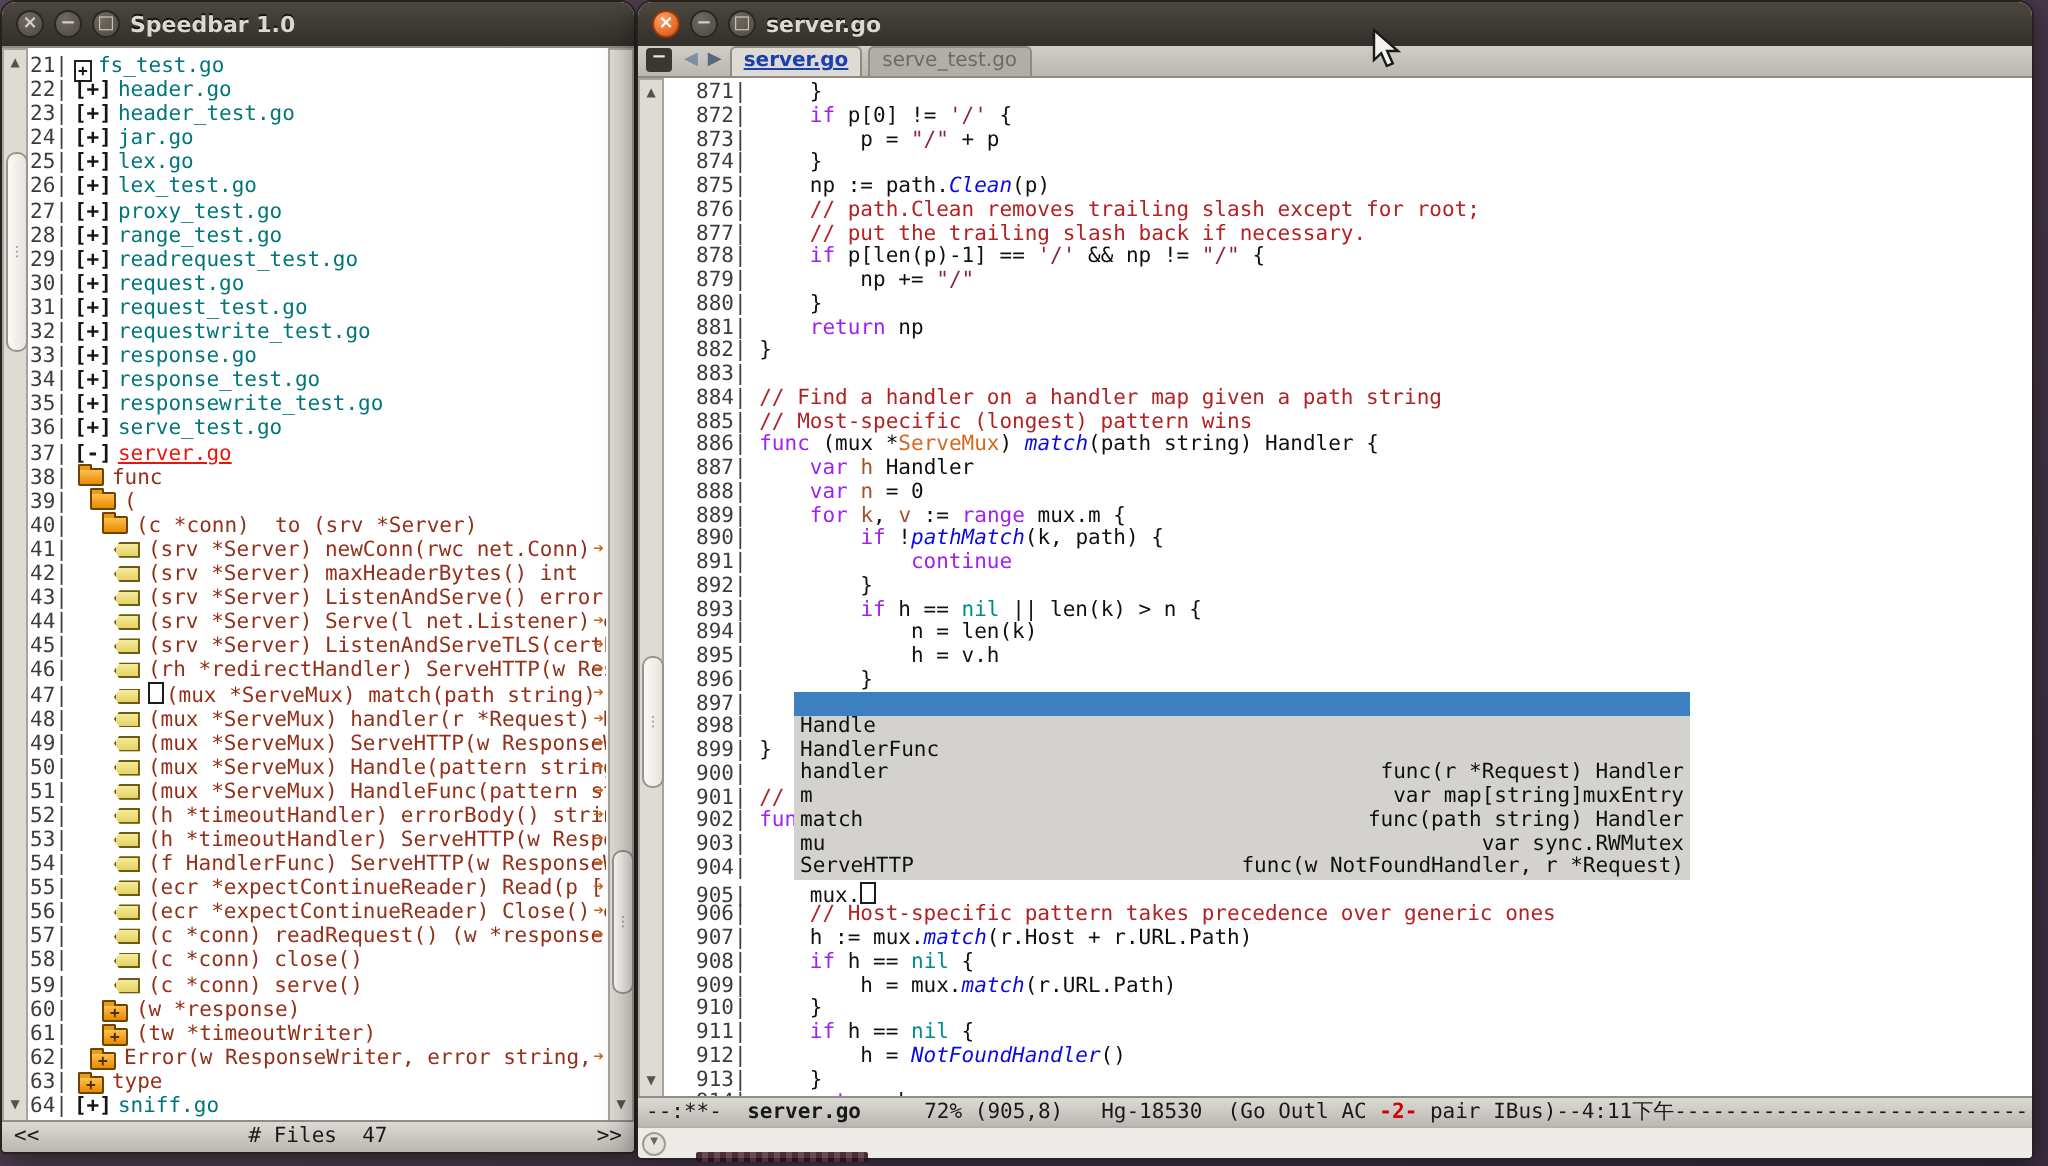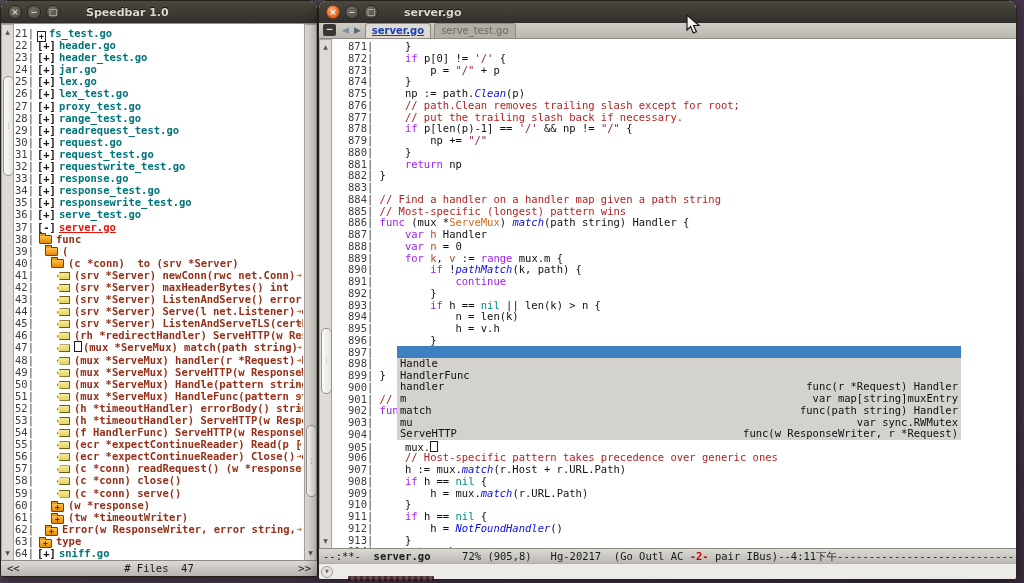--- a/index.html
+++ b/index.html
@@ -8,37 +8,37 @@
        font-family:"DejaVu Sans",sans-serif;}
   .window{position:absolute;border:1px solid #262220;border-radius:8px 8px 3px 3px;
           box-shadow:0 4px 16px rgba(0,0,0,.5);background:#cdc9c2;overflow:hidden;}
   .titlebar{height:22px;background:linear-gradient(#4c483f,#3c3933 60%,#33302b);
             border-bottom:1px solid #211e1a;display:flex;align-items:center;padding:0 7px;gap:5px;
             border-radius:7px 7px 0 0;}
   .wbtn{width:14px;height:14px;border-radius:50%;display:flex;align-items:center;justify-content:center;
         font:bold 9px/9px "DejaVu Sans",sans-serif;box-sizing:border-box;}
   .wbtn.gray{background:radial-gradient(circle at 35% 30%,#6e6a62,#4e4a43);border:1px solid #2b2824;color:#d6d2c9;}
   .wbtn.orange{background:radial-gradient(circle at 35% 30%,#f9a36c,#e2601c 75%);border:1px solid #93380c;color:#fff;}
-  .wtitle{margin-left:21px;font:bold 11px "DejaVu Sans",sans-serif;color:#dcd8cf;text-shadow:0 -1px 0 #14120f;}
+  .wtitle{margin-left:0;font:bold 11px "DejaVu Sans",sans-serif;color:#dcd8cf;text-shadow:0 -1px 0 #14120f;}
 
   
   .sbar{position:absolute;width:13px;background:#dedbd5;border:1px solid #a8a49d;box-sizing:border-box;}
   .sarrow{position:absolute;left:0;width:11px;height:10px;color:#57534c;font-size:6px;text-align:center;line-height:10px;}
   .sthumb{position:absolute;left:1px;width:9px;background:linear-gradient(90deg,#fbfaf8,#e7e4de);
           border:1px solid #99958d;border-radius:5px;}
   .sthumb::after{content:"⋮";position:absolute;left:0;right:0;top:50%;transform:translateY(-52%);
                  text-align:center;font-size:7px;color:#8d8981;line-height:6px;}
 
   
   #sb-body{position:absolute;top:22px;left:0;right:0;bottom:15px;background:#fff;border-top:1px solid #8f8b84;}
   #sb-list{position:absolute;top:1px;left:14px;right:14px;bottom:0;overflow:hidden;
            font:10.5px/12.1px "DejaVu Sans Mono",monospace;white-space:pre;padding-top:2px;}
   .sb-row{height:12.1px;position:relative;}
   .gut{color:#3c3c3c;margin-right:3px;}
-  .sb-t{font-weight:bold;}
+  .sb-t{font-weight:normal;}
   .file{color:#00767a;} .fn{color:#94301a;}
   .selfile{color:#e8150d;text-decoration:underline;}
   .ic-plusbox,.ic-minusbox{color:#161616;font-weight:bold;margin-right:3px;}
   .ic-tag{display:inline-block;width:13px;height:8px;margin-right:4px;vertical-align:-1px;
           background:linear-gradient(#f7eea2,#e2cf5c);box-shadow:inset 0 0 0 1px #6d5a14;
           clip-path:polygon(0 50%,22% 0,100% 0,100% 100%,22% 100%);}
   .ic-folder,.ic-folder-plus{display:inline-block;width:13px;height:9px;margin-right:4px;vertical-align:-1px;
           background:linear-gradient(#ffc14d,#e68a00);border:1px solid #6d4400;border-radius:1px;
           position:relative;color:#4f3100;font:bold 8px/8px "DejaVu Sans Mono",monospace;text-align:center;box-sizing:border-box;}
   .ic-folder::before,.ic-folder-plus::before{content:"";position:absolute;top:-3px;left:-1px;width:5px;height:2px;
@@ -65,21 +65,21 @@
   .tab.active{background:#dedbd5;color:#1b3fae;text-decoration:underline;}
   .tab.inactive{background:#b1aea8;color:#6e6b65;font-weight:normal;}
   #ed-body{position:absolute;top:38px;left:0;right:0;bottom:30px;background:#fff;}
   #code{position:absolute;top:0;left:14px;right:0;bottom:0;overflow:hidden;
         font:10.5px/11.75px "DejaVu Sans Mono",monospace;white-space:pre;padding:2px 0 0 15px;}
   .cl{height:11.75px;}
   .ln{color:#3c3c3c;}
   .k{color:#a020f0;} .s{color:#8b2252;} .c{color:#b22222;margin-top:21px;} .f{color:#0b0bdd;font-style:italic;}
   .t{color:#d2691e;} .n{color:#008b8b;} .v{color:#a0522d;} .d{color:#101010;}
   
-  #popup{position:absolute;left:78px;top:307px;width:564px;z-index:6;
+  #popup{position:absolute;left:78px;top:307px;width:448px;z-index:6;
          font:10.5px/11.75px "DejaVu Sans Mono",monospace;text-align:center;}
   .pop-row{height:11.75px;display:flex;justify-content:space-between;padding:0 3px;background:#d4d2ce;color:#101010;white-space:pre;}
   .pop-row.sel{background:#3c80c0;}
   #ed-mode{bottom:15px;padding:0 4px;}
   .ml-b{font-weight:bold;} .ml-r{color:#d10000;font-weight:bold;}
   #ed-echo{position:absolute;left:0;right:0;bottom:0;height:15px;background:#edebe7;border-top:1px solid #b5b1aa;}
   .echo-stub{position:absolute;left:2px;top:2px;width:10px;height:10px;border:1px solid #a19d95;border-radius:50%;
              background:#e7e4de;color:#6a665f;font-size:5px;text-align:center;line-height:9px;}
   #dock-marks{position:absolute;left:348px;top:576px;width:86px;height:5px;
               background:repeating-linear-gradient(90deg,#2a1016 0 3px,#54303c 3px 6px);opacity:.85;border-radius:1px;}
@@ -136,24 +136,24 @@
     </div>
     <div id="code"><div class="cl"><span class="ln">871| </span><span class="d">    }</span></div><div class="cl"><span class="ln">872| </span><span class="d">    </span><span class="k">if</span><span class="d"> p[0] != </span><span class="s">'/'</span><span class="d"> {</span></div><div class="cl"><span class="ln">873| </span><span class="d">        p = </span><span class="s">"/"</span><span class="d"> + p</span></div><div class="cl"><span class="ln">874| </span><span class="d">    }</span></div><div class="cl"><span class="ln">875| </span><span class="d">    np := path.</span><span class="f">Clean</span><span class="d">(p)</span></div><div class="cl"><span class="ln">876| </span><span class="c">    // path.Clean removes trailing slash except for root;</span></div><div class="cl"><span class="ln">877| </span><span class="c">    // put the trailing slash back if necessary.</span></div><div class="cl"><span class="ln">878| </span><span class="d">    </span><span class="k">if</span><span class="d"> p[len(p)-1] == </span><span class="s">'/'</span><span class="d"> &amp;&amp; np != </span><span class="s">"/"</span><span class="d"> {</span></div><div class="cl"><span class="ln">879| </span><span class="d">        np += </span><span class="s">"/"</span></div><div class="cl"><span class="ln">880| </span><span class="d">    }</span></div><div class="cl"><span class="ln">881| </span><span class="d">    </span><span class="k">return</span><span class="d"> np</span></div><div class="cl"><span class="ln">882| </span><span class="d">}</span></div><div class="cl"><span class="ln">883| </span></div><div class="cl"><span class="ln">884| </span><span class="c">// Find a handler on a handler map given a path string</span></div><div class="cl"><span class="ln">885| </span><span class="c">// Most-specific (longest) pattern wins</span></div><div class="cl"><span class="ln">886| </span><span class="k">func</span><span class="d"> (mux *</span><span class="t">ServeMux</span><span class="d">) </span><span class="f">match</span><span class="d">(path string) Handler {</span></div><div class="cl"><span class="ln">887| </span><span class="d">    </span><span class="k">var</span><span class="d"> </span><span class="v">h</span><span class="d"> Handler</span></div><div class="cl"><span class="ln">888| </span><span class="d">    </span><span class="k">var</span><span class="d"> </span><span class="v">n</span><span class="d"> = 0</span></div><div class="cl"><span class="ln">889| </span><span class="d">    </span><span class="k">for</span><span class="d"> </span><span class="v">k</span><span class="d">, </span><span class="v">v</span><span class="d"> := </span><span class="k">range</span><span class="d"> mux.m {</span></div><div class="cl"><span class="ln">890| </span><span class="d">        </span><span class="k">if</span><span class="d"> !</span><span class="f">pathMatch</span><span class="d">(k, path) {</span></div><div class="cl"><span class="ln">891| </span><span class="d">            </span><span class="k">continue</span></div><div class="cl"><span class="ln">892| </span><span class="d">        }</span></div><div class="cl"><span class="ln">893| </span><span class="d">        </span><span class="k">if</span><span class="d"> h == </span><span class="n">nil</span><span class="d"> || len(k) &gt; n {</span></div><div class="cl"><span class="ln">894| </span><span class="d">            n = len(k)</span></div><div class="cl"><span class="ln">895| </span><span class="d">            h = v.h</span></div><div class="cl"><span class="ln">896| </span><span class="d">        }</span></div><div class="cl"><span class="ln">897| </span><span class="d">    }</span></div><div class="cl"><span class="ln">898| </span><span class="d">    </span><span class="k">return</span><span class="d"> h</span></div><div class="cl"><span class="ln">899| </span><span class="d">}</span></div><div class="cl"><span class="ln">900| </span></div><div class="cl"><span class="ln">901| </span><span class="c">// handler returns the handler to use for the request r.</span></div><div class="cl"><span class="ln">902| </span><span class="k">func</span><span class="d"> (mux *</span><span class="t">ServeMux</span><span class="d">) </span><span class="f">handler</span><span class="d">(r *Request) Handler {</span></div><div class="cl"><span class="ln">903| </span><span class="d">    mux.mu.RLock()</span></div><div class="cl"><span class="ln">904| </span><span class="d">    </span><span class="k">defer</span><span class="d"> mux.mu.RUnlock()</span></div><div class="cl"><span class="ln">905| </span><span class="d">    mux.</span><span class="curbox"></span></div><div class="cl"><span class="ln">906| </span><span class="c">    // Host-specific pattern takes precedence over generic ones</span></div><div class="cl"><span class="ln">907| </span><span class="d">    h := mux.</span><span class="f">match</span><span class="d">(r.Host + r.URL.Path)</span></div><div class="cl"><span class="ln">908| </span><span class="d">    </span><span class="k">if</span><span class="d"> h == </span><span class="n">nil</span><span class="d"> {</span></div><div class="cl"><span class="ln">909| </span><span class="d">        h = mux.</span><span class="f">match</span><span class="d">(r.URL.Path)</span></div><div class="cl"><span class="ln">910| </span><span class="d">    }</span></div><div class="cl"><span class="ln">911| </span><span class="d">    </span><span class="k">if</span><span class="d"> h == </span><span class="n">nil</span><span class="d"> {</span></div><div class="cl"><span class="ln">912| </span><span class="d">        h = </span><span class="f">NotFoundHandler</span><span class="d">()</span></div><div class="cl"><span class="ln">913| </span><span class="d">    }</span></div><div class="cl"><span class="ln">914| </span><span class="d">    </span><span class="k">return</span><span class="d"> h</span></div></div>
     <div id="popup">
         <div class="pop-row sel"></div>
         <div class="pop-row"><span>Handle</span></div>
         <div class="pop-row"><span>HandlerFunc</span></div>
         <div class="pop-row"><span>handler</span><span>func(r *Request) Handler</span></div>
         <div class="pop-row"><span>m</span><span>var map[string]muxEntry</span></div>
         <div class="pop-row"><span>match</span><span>func(path string) Handler</span></div>
         <div class="pop-row"><span>mu</span><span>var sync.RWMutex</span></div>
-        <div class="pop-row"><span>ServeHTTP</span><span>func(w ResponseWriter, r *Request)</span></div>
+        <div class="pop-row"><span>ServeHTTP</span><span>func(w NotFoundHandler, r *Request)</span></div>
       </div>
   </div>
-  <div class="modeline" id="ed-mode"><span>--:**-  </span><span class="ml-b">server.go</span><span>     72% (905,8)   Hg-20217  (Go Outl AC </span><span class="ml-r">-2-</span><span> pair IBus)--4:11下午</span><span>--------------------------------------</span></div>
+  <div class="modeline" id="ed-mode"><span>--:**-  </span><span class="ml-b">server.go</span><span>     72% (905,8)   Hg-18530  (Go Outl AC </span><span class="ml-r">-2-</span><span> pair IBus)--4:11下午</span><span>--------------------------------------</span></div>
   <div id="ed-echo">
     <div class="echo-stub">▼</div>
   </div>
 </div>
 
 <div id="dock-marks"></div>
 
 <div id="mouse">
   <svg width="16" height="22" viewBox="0 0 16 22">
     <polygon points="1,1 1,16 4.6,12.6 7.4,19 10.4,17.7 7.6,11.5 13,11.5" fill="#f4f2ee" stroke="#1a1a1a" stroke-width="1.2"></polygon>

